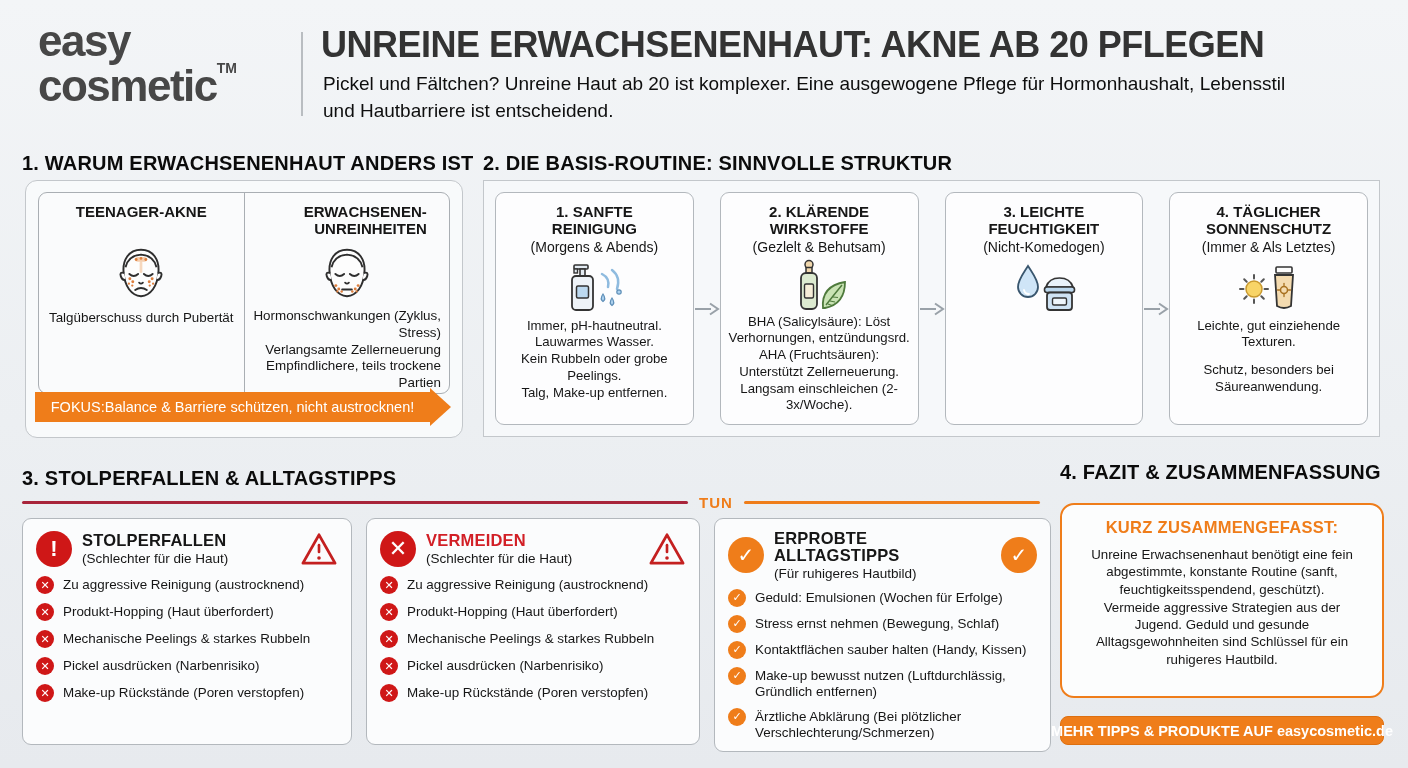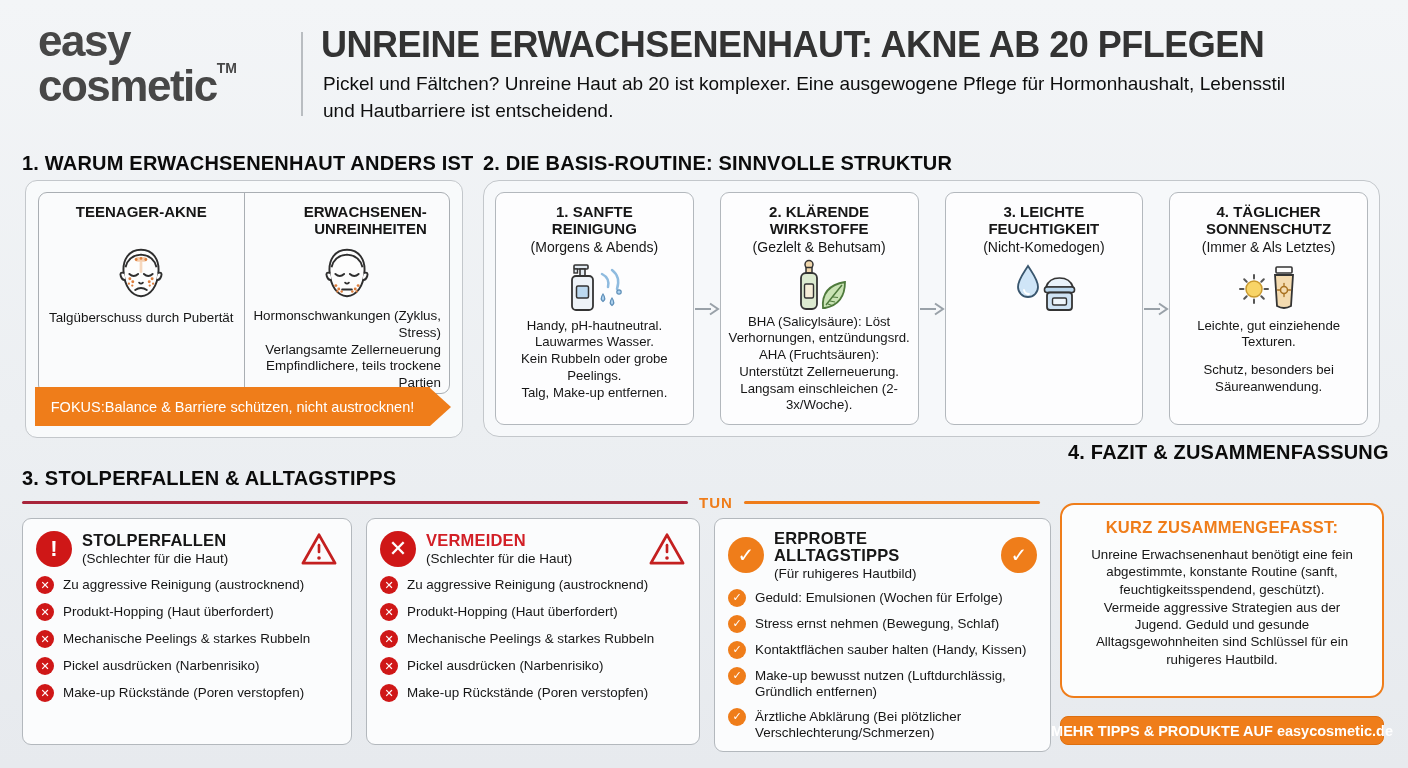--- a/index.html
+++ b/index.html
@@ -10,37 +10,37 @@
   
   .logo{position:absolute;left:38px;top:20px;font-size:44px;line-height:.95;font-weight:bold;color:#474747;letter-spacing:-1.5px;}
   .logo .tm{font-size:14px;vertical-align:28px;letter-spacing:0;}
   .hdr-divider{position:absolute;left:301px;top:32px;width:2px;height:84px;background:#b9bdc1;}
   .hdr-title{position:absolute;left:321px;top:24px;font-size:36px;font-weight:bold;color:#333;letter-spacing:-.5px;}
   .hdr-sub{position:absolute;left:323px;top:71px;width:995px;font-size:19px;line-height:1.42;color:#0e0e0e;}
 
   
   .sec-heading{position:absolute;font-size:20px;font-weight:bold;color:#0b0b0b;letter-spacing:.2px;white-space:nowrap;}
   #s1h{left:22px;top:152px;} #s2h{left:483px;top:152px;}
-  #s3h{left:22px;top:467px;} #s4h{left:1060px;top:441px;margin-left:8px;}
+  #s3h{left:22px;top:467px;} #s4h{left:1060px;top:461px;}
 
   
   .s1-box{position:absolute;left:25px;top:180px;width:438px;height:258px;border:1.5px solid #c3c7cb;border-radius:12px;background:#f8fafb;box-sizing:border-box;}
   .s1-inner{position:absolute;left:12px;top:11px;right:12px;height:202px;border:1.5px solid #a9aeb3;border-radius:9px;display:flex;box-sizing:border-box;background:#fafbfc;}
   .s1-col{flex:1;padding:10px 8px 4px;text-align:right;display:flex;flex-direction:column;align-items:center;}
   .s1-col.first{border-right:1.5px solid #a9aeb3;}
   .s1-col-title{font-weight:bold;font-size:15px;line-height:1.15;min-height:38px;max-width:160px;}
   .s1-face{height:64px;margin:1px 0 4px;}
   .s1-text{font-size:13.4px;line-height:1.25;}
   .s1-line{margin:0;}
   .fokus{position:absolute;left:9px;bottom:11px;width:calc(100% - 20px);display:flex;align-items:center;}
-  .fokus-bar{flex:1;height:39px;background:#ef7d1a;color:#fff;display:flex;align-items:center;justify-content:center;font-size:14.5px;white-space:nowrap;}
+  .fokus-bar{flex:1;height:30px;background:#ef7d1a;color:#fff;display:flex;align-items:center;justify-content:center;font-size:14.5px;white-space:nowrap;}
   .fokus-head{width:0;height:0;border-top:19px solid transparent;border-bottom:19px solid transparent;border-left:21px solid #ef7d1a;}
 
   
-  .s2-box{position:absolute;left:483px;top:180px;width:897px;height:257px;border:1.5px solid #c3c7cb;border-radius:16px;background:#f6f8fa;display:flex;align-items:stretch;padding:11px 11px;box-sizing:border-box;}
+  .s2-box{position:absolute;left:483px;top:180px;width:897px;height:257px;border:1.5px solid #c3c7cb;border-radius:0;background:#f6f8fa;display:flex;align-items:stretch;padding:11px 11px;box-sizing:border-box;}
   .card{flex:1;background:#fdfdfe;border:1.5px solid #b3b8bd;border-radius:9px;padding:10px 6px;text-align:center;display:flex;flex-direction:column;box-sizing:border-box;}
   .card-title{font-size:15px;font-weight:bold;line-height:1.15;max-width:138px;margin:0 auto;}
   .card-sub{font-size:14px;margin-top:1px;}
   .card-icon{height:58px;display:flex;align-items:center;justify-content:center;margin:3px 0 2px;}
   .card-body{font-size:13.2px;line-height:1.27;}
   .cline.gap{margin-top:11px;}
   .conn{flex:0 0 26px;display:flex;align-items:center;justify-content:center;}
 
   
   .s3-rule{position:absolute;left:22px;top:494px;width:1018px;display:flex;align-items:center;gap:11px;}
@@ -170,21 +170,21 @@
           <rect x="10" y="16" width="21" height="34" rx="4" fill="#eef3f8" stroke="#333" stroke-width="1.8"></rect>
           <rect x="14.5" y="26" width="12" height="12" rx="1.5" fill="#bcd9f0" stroke="#333" stroke-width="1.5"></rect>
           <path d="M40 14 q8 4 6 13" fill="none" stroke="#8fbbdf" stroke-width="2.5" stroke-linecap="round"></path>
           <path d="M50 10 q9 7 5 19" fill="none" stroke="#8fbbdf" stroke-width="2.5" stroke-linecap="round"></path>
           <path d="M41 34 q3.5 5 0 7.5 q-3.5 -2.5 0 -7.5 Z" fill="#aed2ef" stroke="#5e8fb8" stroke-width="1.2"></path>
           <path d="M50 38 q3.5 5 0 7.5 q-3.5 -2.5 0 -7.5 Z" fill="#aed2ef" stroke="#5e8fb8" stroke-width="1.2"></path>
           <circle cx="57" cy="32" r="2.2" fill="#aed2ef" stroke="#5e8fb8" stroke-width="1.2"></circle>
         </svg>
       </div>
       <div class="card-body">
-        <div class="cline"><b></b><span>Handy, pH-hautneutral.</span></div>
+        <div class="cline"><b></b><span>Immer, pH-hautneutral.</span></div>
         <div class="cline"><b></b><span>Lauwarmes Wasser.</span></div>
         <div class="cline"><b></b><span>Kein Rubbeln oder grobe Peelings.</span></div>
         <div class="cline"><b></b><span>Talg, Make-up entfernen.</span></div>
       </div>
     </div>
 
     <div class="conn">
       <svg width="26" height="14" viewBox="0 0 26 14">
           <line x1="1" y1="7" x2="17" y2="7" stroke="#99a1a8" stroke-width="2"></line>
           <polyline points="16,1.5 24,7 16,12.5" fill="none" stroke="#99a1a8" stroke-width="2"></polyline>

